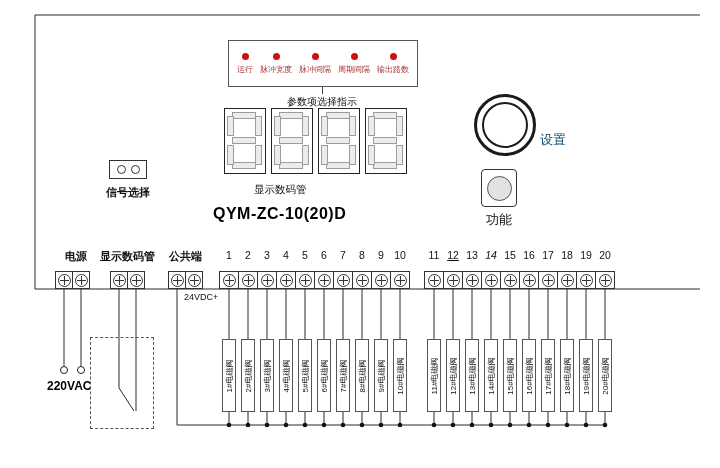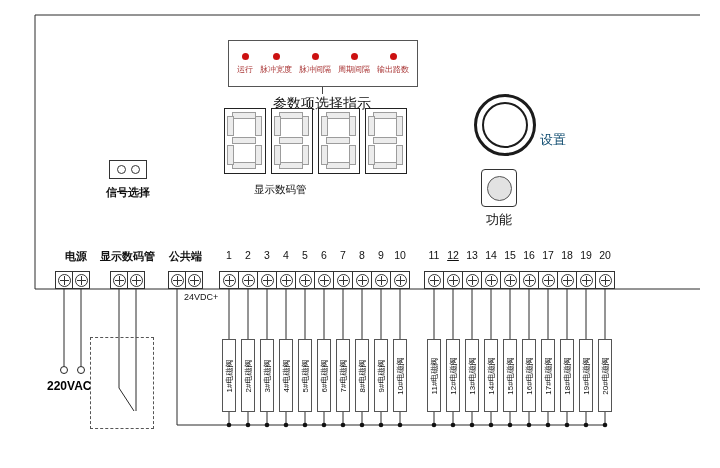--- a/index.html
+++ b/index.html
@@ -7,21 +7,21 @@
   #canvas{position:relative;width:700px;height:468px;background:#fff;overflow:hidden}
   .abs{position:absolute}
   svg.layer{position:absolute;left:0;top:0;width:720px;height:468px}
 
   
   #indicator-panel{left:228px;top:40px;width:190px;height:47px;border:1px solid #555;display:flex;justify-content:space-between;align-items:center;padding:0 8px;box-sizing:border-box;background:#fff}
   .ind-col{display:flex;flex-direction:column;align-items:center;gap:4px}
   .ind-dot{width:7px;height:7px;border-radius:50%}
   .ind-label{font-size:8px;white-space:nowrap}
   #panel-tick{left:322px;top:87px;width:1px;height:7px;background:#444}
-  #panel-caption{left:267px;top:95px;width:110px;text-align:center;font-size:14px;color:#111}
+  #panel-caption{left:267px;top:95px;width:110px;text-align:center;font-size:10px;color:#111}
 
   
   #display{left:224px;top:108px;display:flex;gap:5px}
   .digit{position:relative;width:40px;height:64px;border:1px solid #222;background:#fff}
   .seg{position:absolute;background:#ececec;border:1px solid #9c9c9c;box-sizing:border-box}
   .sh{width:24px;height:7px;left:7px}
   .sh.t{top:3px}.sh.m{top:28px}.sh.b{top:53px}
   .sv{width:7px;height:20px}
   .sv.l{left:2px}.sv.r{left:30px}.sv.u{top:7px}.sv.d{top:36px}
   #display-caption{left:254px;top:183px;font-size:10.5px;color:#111}
@@ -191,20 +191,21 @@
     <div id="fn-circle"></div>
   </div>
   <div class="abs" id="fn-label">功能</div>
 
   <div class="abs" id="sig-box">
     <span class="sig-pin"></span>
     <span class="sig-pin"></span>
   </div>
   <div class="abs" id="sig-label">信号选择</div>
 
+  <div class="abs" id="model">QYM-ZC-10(20)D</div>
 
   <div class="abs" id="vdc-label">24VDC+</div>
   <div class="abs" id="mains-label">220VAC</div>
   <div class="abs" id="dashed-box"></div>
 
   <div id="hw">
       <div class="grp-label" style="left: 46px; width: 60px;">电源</div>
       <div class="term" style="left: 55px; width: 18px;">
         <i></i>
       </div>
@@ -270,21 +271,21 @@
         <i></i>
       </div>
       <div class="num" style="left: 443px; text-decoration: underline;">12</div>
       <div class="term" style="left: 443px; width: 20px;">
         <i></i>
       </div>
       <div class="num" style="left: 462px;">13</div>
       <div class="term" style="left: 462px; width: 20px;">
         <i></i>
       </div>
-      <div class="num" style="left: 481px;">14</div>
+      <div class="num" style="left: 481px; font-style: italic;">14</div>
       <div class="term" style="left: 481px; width: 20px;">
         <i></i>
       </div>
       <div class="num" style="left: 500px;">15</div>
       <div class="term" style="left: 500px; width: 20px;">
         <i></i>
       </div>
       <div class="num" style="left: 519px;">16</div>
       <div class="term" style="left: 519px; width: 20px;">
         <i></i>

